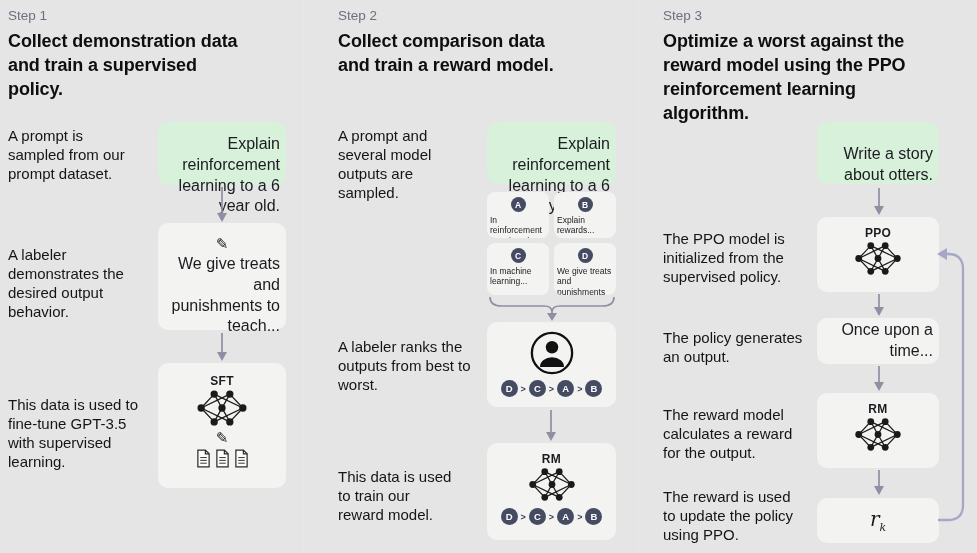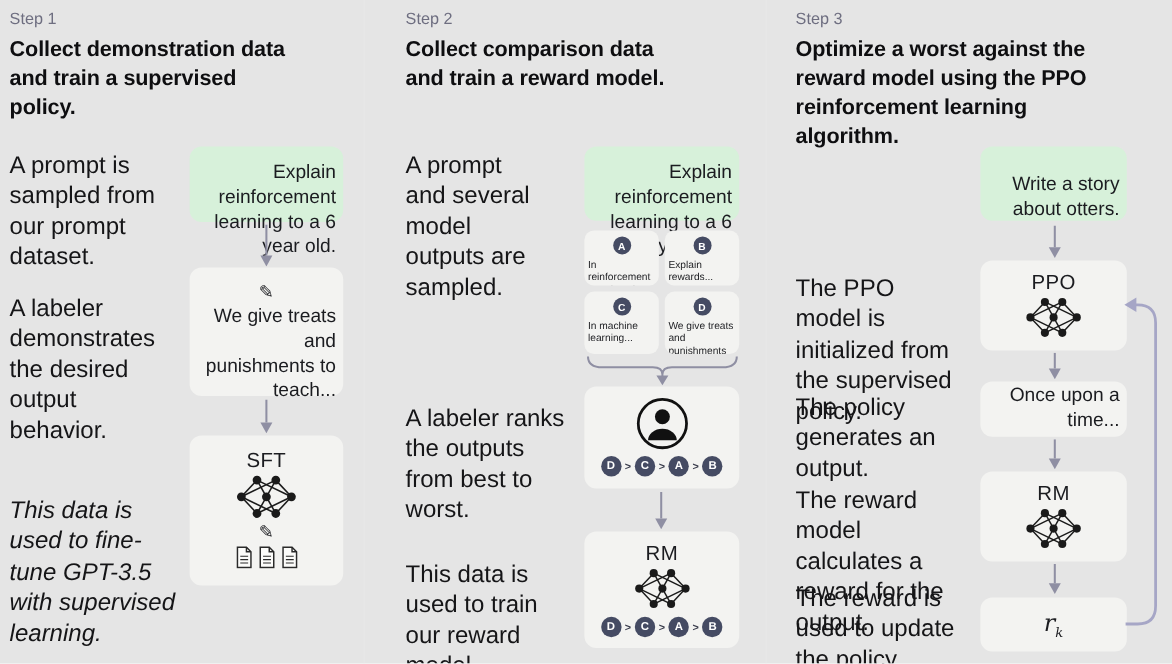--- a/index.html
+++ b/index.html
@@ -5,25 +5,25 @@
   :root{
     --green:#d7f1da; --box:#f3f3f1; --badge:#454b63; --arrow:#8f8fa3;
     --loop:#a6a6c6; --divider:#e8e8e8; --ink:#151517; --muted:#6e6e80;
   }
   *{box-sizing:border-box; margin:0; padding:0;}
   body{background:#fff; font-family:"Liberation Sans","DejaVu Sans",sans-serif;}
   .canvas{position:relative; width:977px; height:553px; background:#e5e5e5; overflow:hidden;}
   .divider{position:absolute; top:0; width:1px; height:553px; background:var(--divider);}
   .step-label{position:absolute; font-size:13.5px; color:var(--muted);}
   .step-title{position:absolute; font-size:18px; font-weight:700; color:#0e0e10; line-height:1.33; letter-spacing:-0.1px;}
-  .caption{position:absolute; font-size:20px; color:var(--ink); line-height:1.27;}
+  .caption{position:absolute; font-size:15px; color:var(--ink); line-height:1.27;}
   .flowbox{position:absolute; background:var(--box); border-radius:10px; display:flex; flex-direction:column; align-items:center; text-align:center;}
   .flowbox.green{background:var(--green);}
   .boxtext{font-size:16px; line-height:1.3; color:#1b1c20; padding:0 6px;text-align:right;}
-  .model-label{font-size:17px; color:#1b1c20; letter-spacing:0.3px;}
+  .model-label{font-size:12px; color:#1b1c20; letter-spacing:0.3px;font-weight:bold;}
   .pencil{font-size:15px; color:#1b1c20; line-height:1;}
   .arrow-svg line{stroke:var(--arrow); stroke-width:1.7;}
   .arrow-svg polygon{fill:var(--arrow);}
   .brace-svg path{stroke:var(--arrow); stroke-width:1.7; fill:none;}
   .brace-svg polygon{fill:var(--arrow);}
   .loop-svg path{stroke:var(--loop); stroke-width:2.3; fill:none;}
   .loop-svg polygon{fill:var(--loop);}
   .net line{stroke:#1a1a1a; stroke-width:1.5;}
   .net circle{fill:#1a1a1a;}
   .person-svg .ring{fill:none; stroke:#111; stroke-width:2.4;}
@@ -51,21 +51,21 @@
 <div class="canvas">
 
   <div class="divider" style="left:303px;"></div>
   <div class="divider" style="left:638px;"></div>
 
   <div class="step-label" style="left:8px; top:8px;">Step 1</div>
   <div class="step-title" style="left:8px; top:30px; width:248px;">Collect demonstration data and train a supervised policy.</div>
 
   <div class="caption" style="left:8px; top:126px; width:126px;">A prompt is sampled from our prompt dataset.</div>
   <div class="caption" style="left:8px; top:245px; width:130px;">A labeler demonstrates the desired output behavior.</div>
-  <div class="caption" style="left:8px; top:414px; width:142px;font-style:italic;">This data is used to fine-tune GPT-3.5 with supervised learning.</div>
+  <div class="caption" style="left:8px; top:395px; width:142px;">This data is used to fine-tune GPT-3.5 with supervised learning.</div>
 
   <div class="flowbox green" style="left:158px; top:122px; width:128px; height:63px; padding-top:8px;">
     <svg class="cycle-svg" width="20" height="20" viewBox="0 0 24 24">
       <path d="M19.2 9.6 A7.7 7.7 0 0 0 7 6.2"></path>
       <path d="M4.8 14.4 A7.7 7.7 0 0 0 17 17.8"></path>
       <polygon points="6.2,2.8 8.8,7.4 3.4,7.2"></polygon>
       <polygon points="17.8,21.2 15.2,16.6 20.6,16.8"></polygon>
     </svg>
     <div class="boxtext" style="margin-top:4px;">Explain reinforcement learning to a 6 year old.</div>
   </div>

